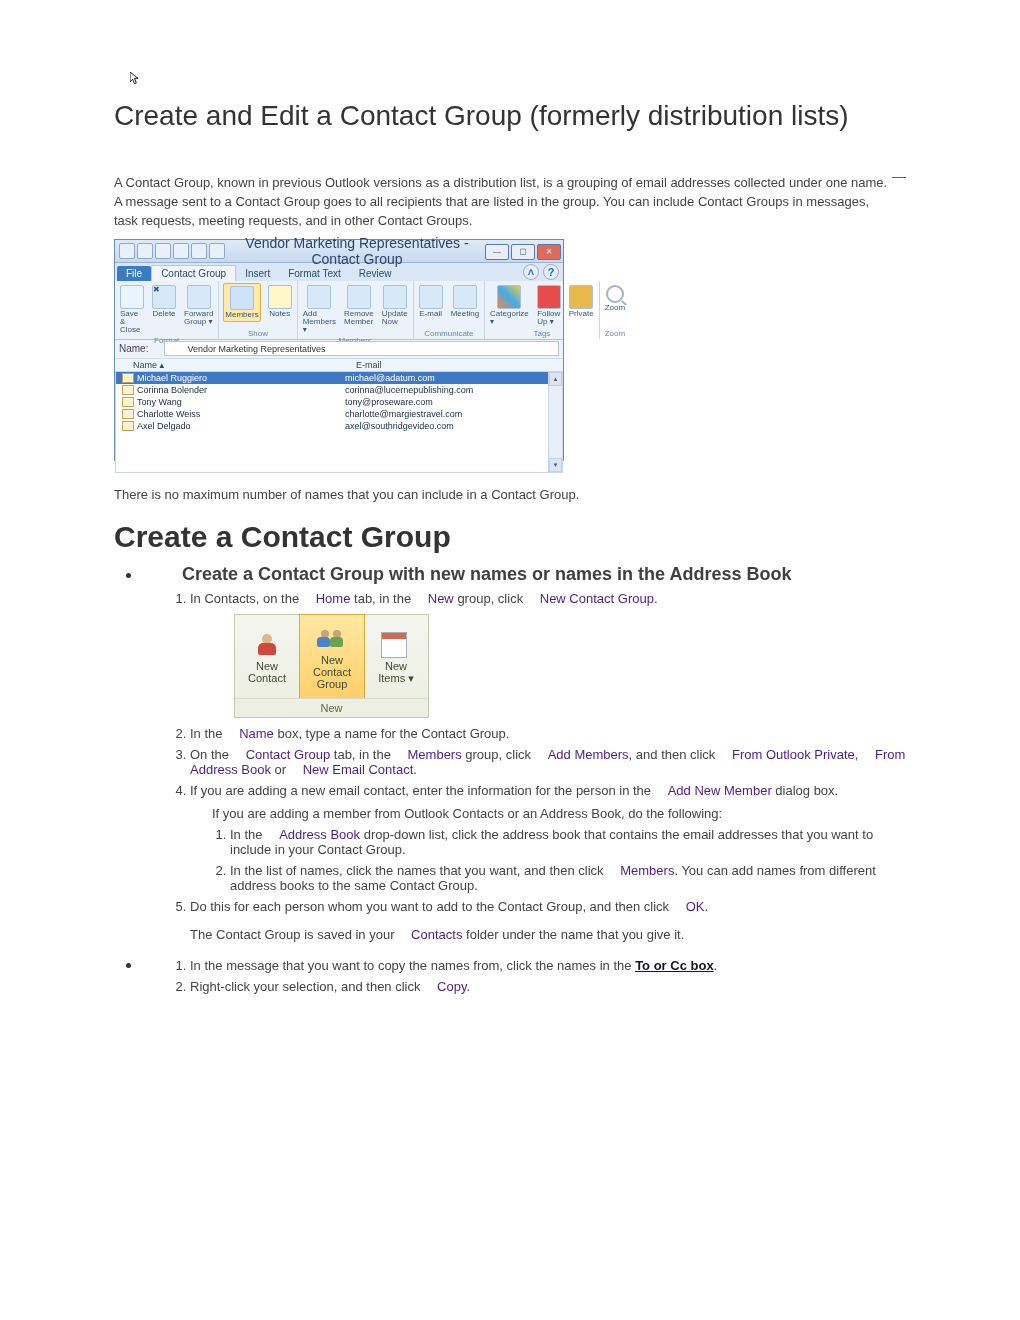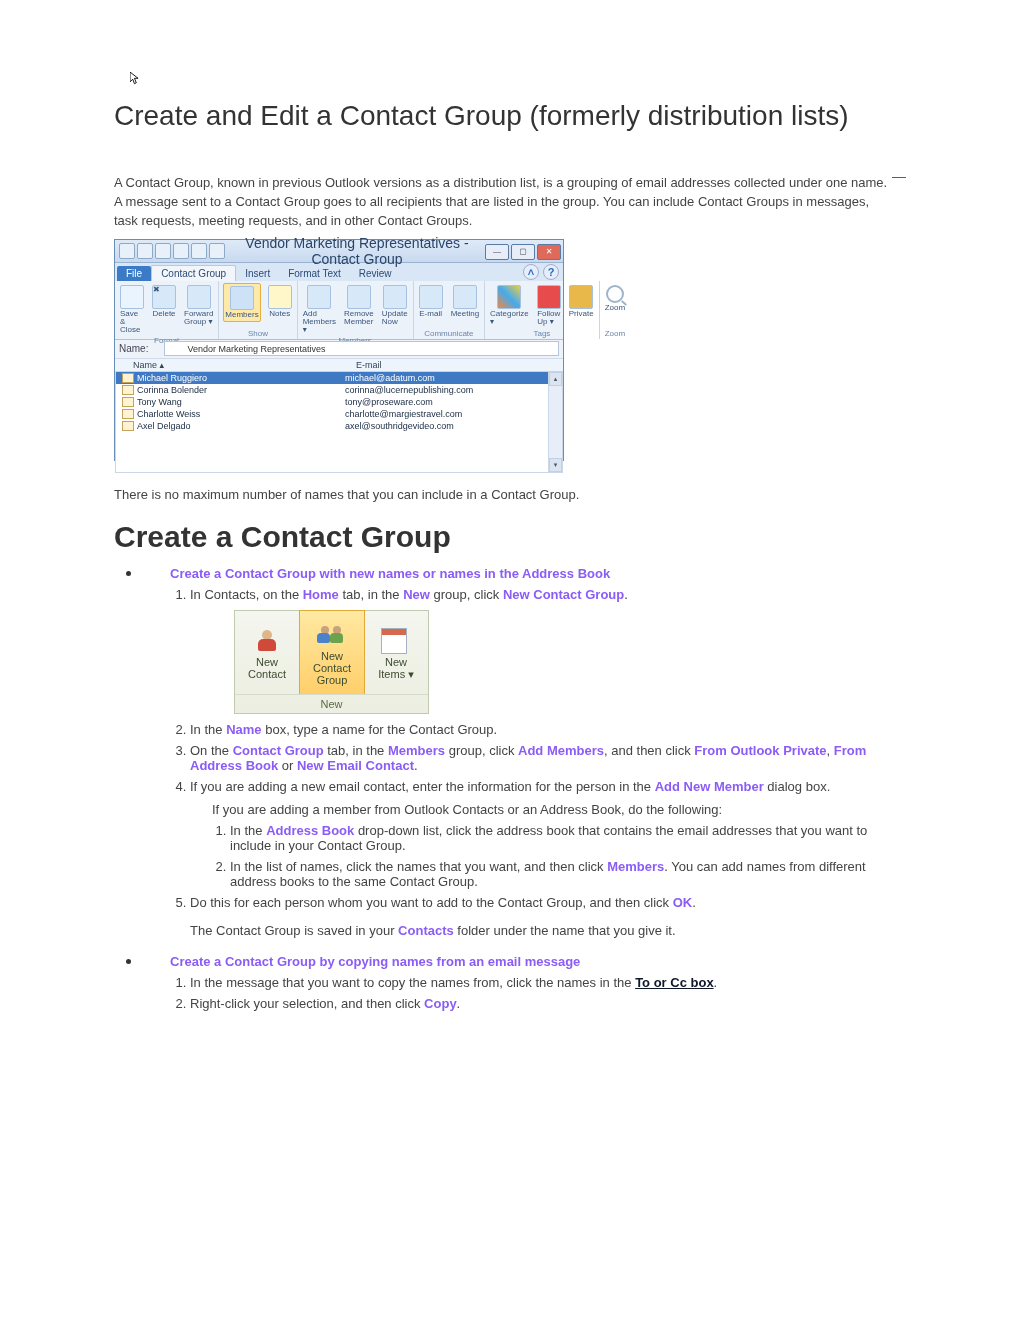--- a/index.html
+++ b/index.html
@@ -75,25 +75,25 @@
   .sbar{position:absolute;right:0;top:0;bottom:0;width:13px;
     background:#e8eef7;border-left:1px solid #c9d7e9;}
   .sbar .up,.sbar .dn{height:12px;background:#dbe5f2;border:1px solid #c1d0e4;
     font-size:7px;display:flex;align-items:center;justify-content:center;color:#556;}
   .sbar .dn{position:absolute;bottom:0;left:0;right:0;}
 
   .para{font-size:13px;color:#444;margin:26px 0 8px 0;}
   h2{font-size:30px;font-weight:700;color:#333;margin:18px 0 10px 0;}
   ul.main{list-style:disc;padding-left:28px;margin:0;}
   ul.main > li{margin:8px 0 0 0;}
-  .subhead{font-size:13px;font-weight:700;color:#8b5cf6;margin-left:28px;}
+  .subhead{font-size:18px;font-weight:700;color:#404040;margin-left:40px;}
   ol{font-size:13px;color:#444;padding-left:48px;margin:6px 0 0 0;}
   ol > li{margin:6px 0;}
   ol ol{padding-left:40px;}
-  b{font-weight:700;color:#8b5cf6;}
+  b{font-weight:400;color:#4c1d95;margin-left:13px;}
   .pindent{margin-left:48px;font-size:13px;color:#444;}
   .pindent2{margin-left:76px;font-size:13px;color:#444;}
   a.link{color:#0f172a;text-decoration:underline;font-weight:700;}
 
   
   .win2{margin:8px 0 8px 44px;width:193px;height:102px;border:1px solid #bfcaaf;
     background:linear-gradient(#f4f6ef,#eceee1);font-size:10px;color:#3c4a30;
     display:flex;flex-direction:column;}
   .w2row{display:flex;flex:1;}
   .w2btn{flex:1;display:flex;flex-direction:column;align-items:center;
@@ -378,21 +378,20 @@
         <li>
           <span>Do this for each person whom you want to add to the Contact Group, and then click </span><b>OK</b><span>.</span>
         </li>
       </ol>
       <p class="pindent">
         <span>The Contact Group is saved in your </span><b>Contacts</b><span> folder under the name that you give it.</span>
       </p>
     </li>
 
     <li style="margin-top:14px">
-      <div class="subhead">Create a Contact Group by copying names from an email message</div>
       <ol>
         <li>
           <span>In the message that you want to copy the names from, click the names in the </span><a href="#" class="link">To or Cc box</a><span>.</span>
         </li>
         <li>
           <span>Right-click your selection, and then click </span><b>Copy</b><span>.</span>
         </li>
       </ol>
     </li>
   </ul>

